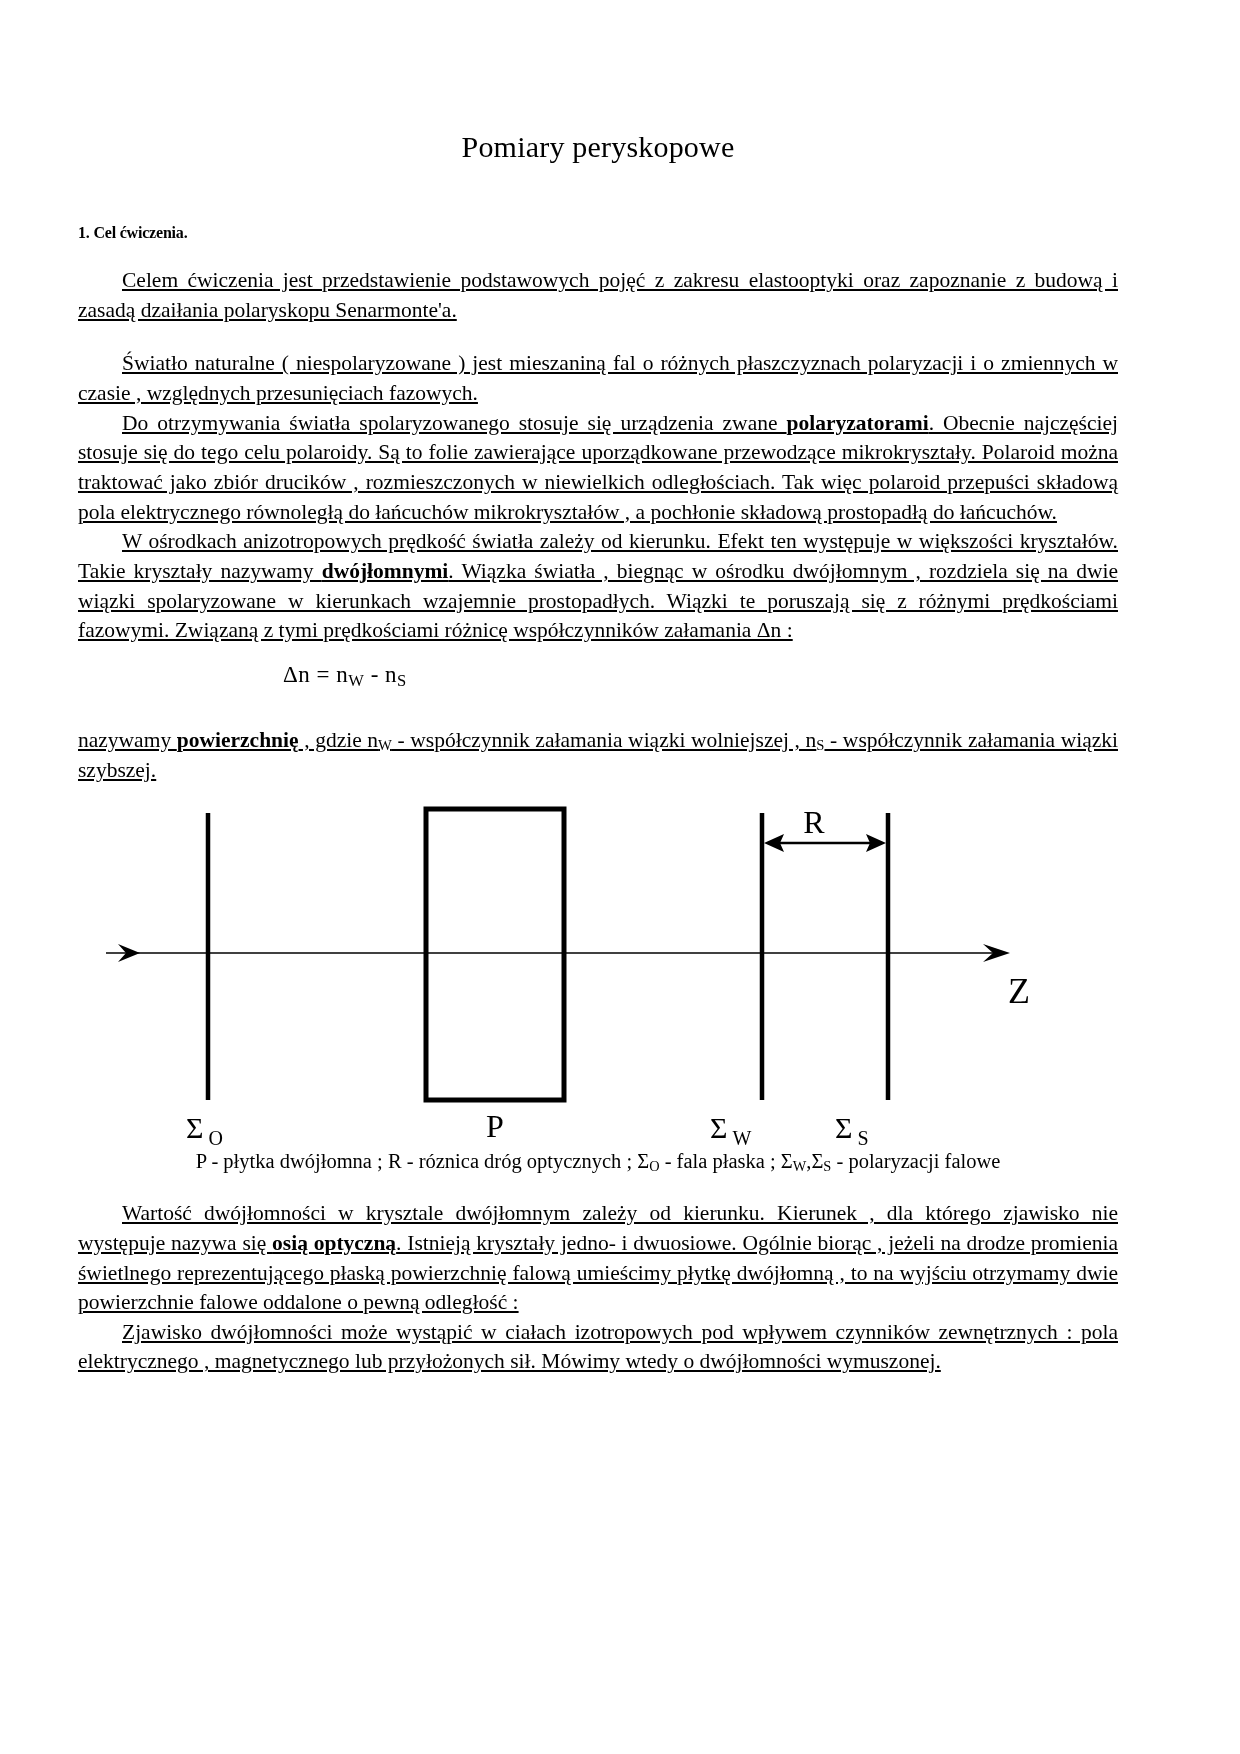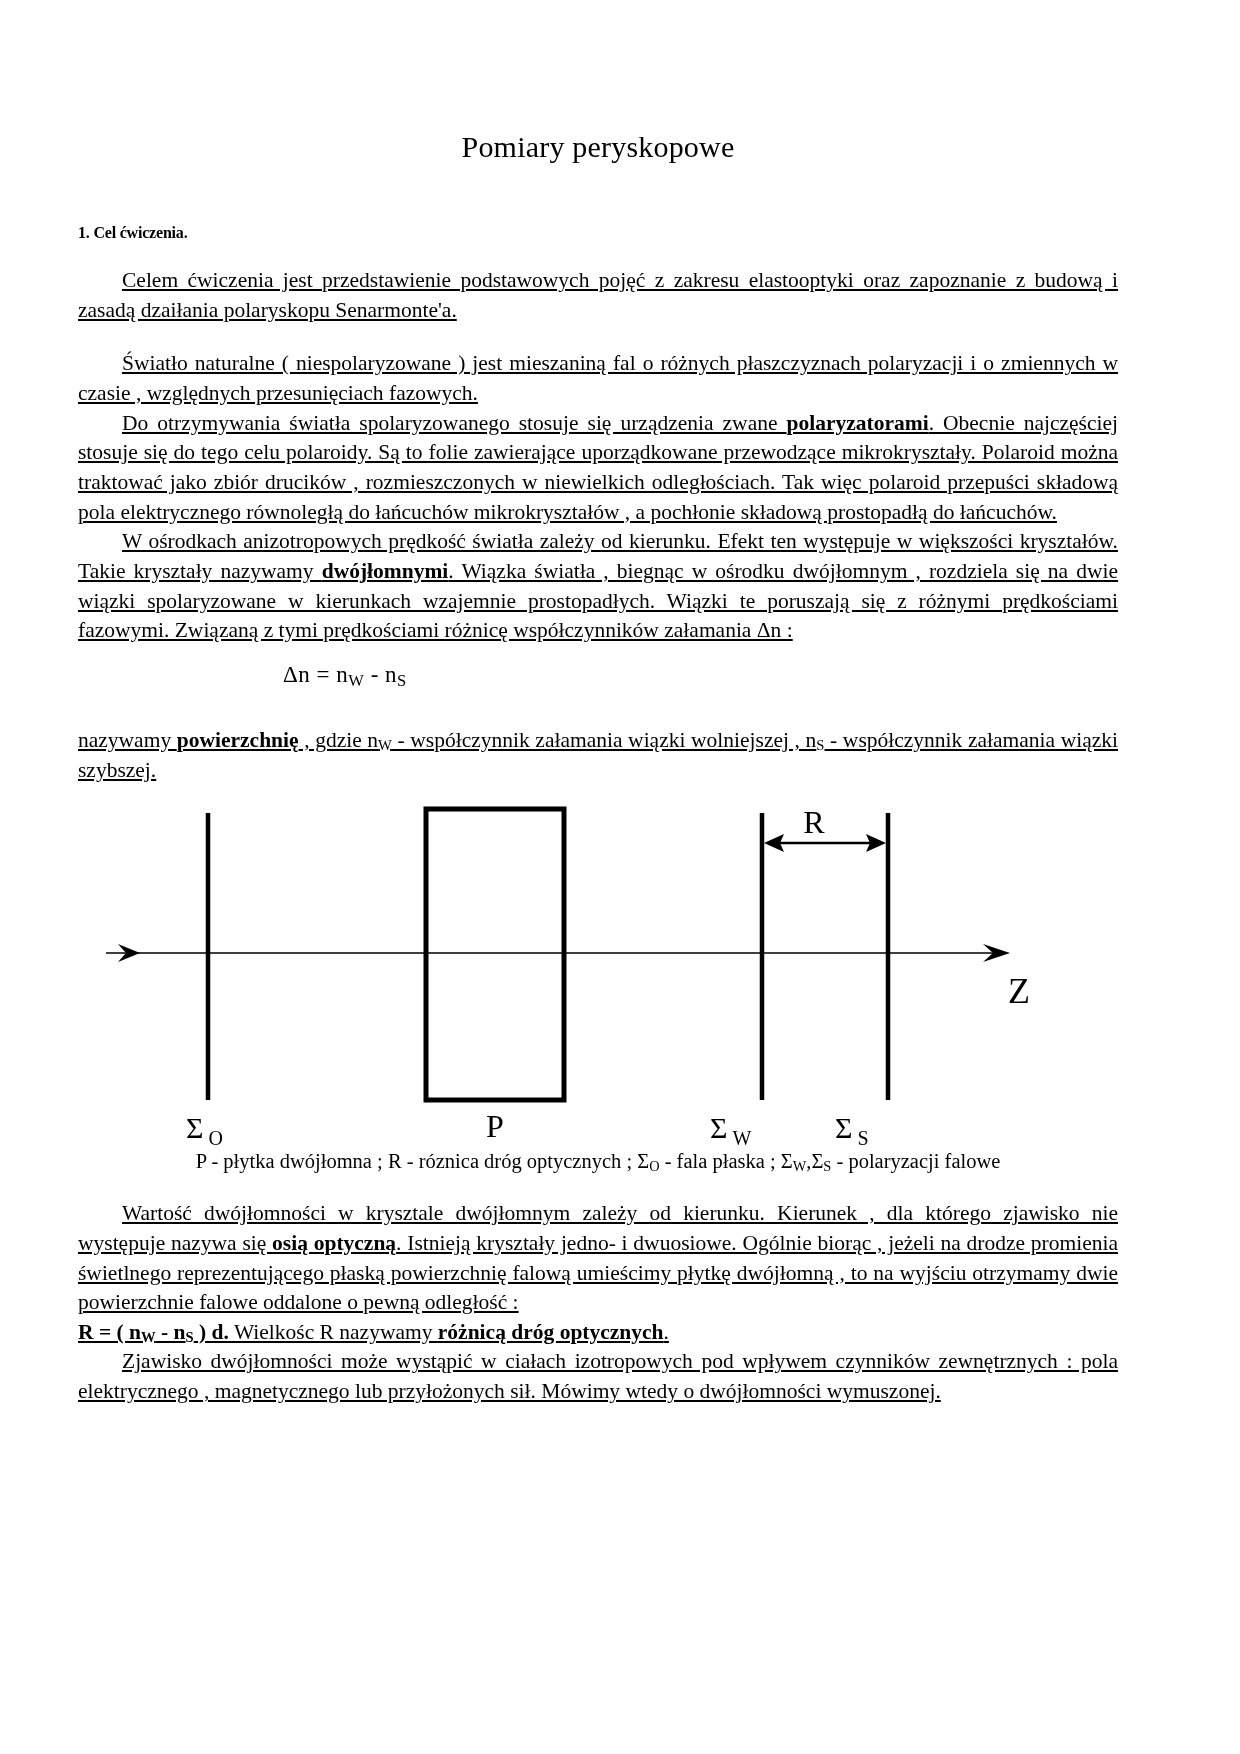--- a/index.html
+++ b/index.html
@@ -156,18 +156,17 @@
 
       </svg>
     </div>
 
     <p class="fig-caption"><span>P - płytka dwójłomna ; R - róznica dróg optycznych ; Σ</span><sub>O</sub><span> - fala płaska ; Σ</span><sub>W</sub><span>,Σ</span><sub>S</sub><span> - polaryzacji falowe</span></p>
 
     <div class="after-figure"></div>
 
     <p class="body indent"><span>Wartość dwójłomności w krysztale dwójłomnym zależy od kierunku. Kierunek , dla którego zjawisko nie występuje nazywa się </span><b>osią optyczną</b><span>. Istnieją kryształy jedno- i dwuosiowe. Ogólnie biorąc , jeżeli na drodze promienia świetlnego reprezentującego płaską powierzchnię falową umieścimy płytkę dwójłomną , to na wyjściu otrzymamy dwie powierzchnie falowe oddalone o pewną odległość :</span></p>
 
-    <p class="body"><b>R = ( n</b><b><sub>W</sub></b><b> - n</b><b><sub>S</sub></b><b> ) d.</b><span> Wielkośc R nazywamy </span><b>różnicą dróg optycznych</b><span>.</span></p>
 
     <p class="body indent">Zjawisko dwójłomności może wystąpić w ciałach izotropowych pod wpływem czynników zewnętrznych : pola elektrycznego , magnetycznego lub przyłożonych sił. Mówimy wtedy o dwójłomności wymuszonej.</p>
 
   </div>
 </div>
 
 </body></html>

